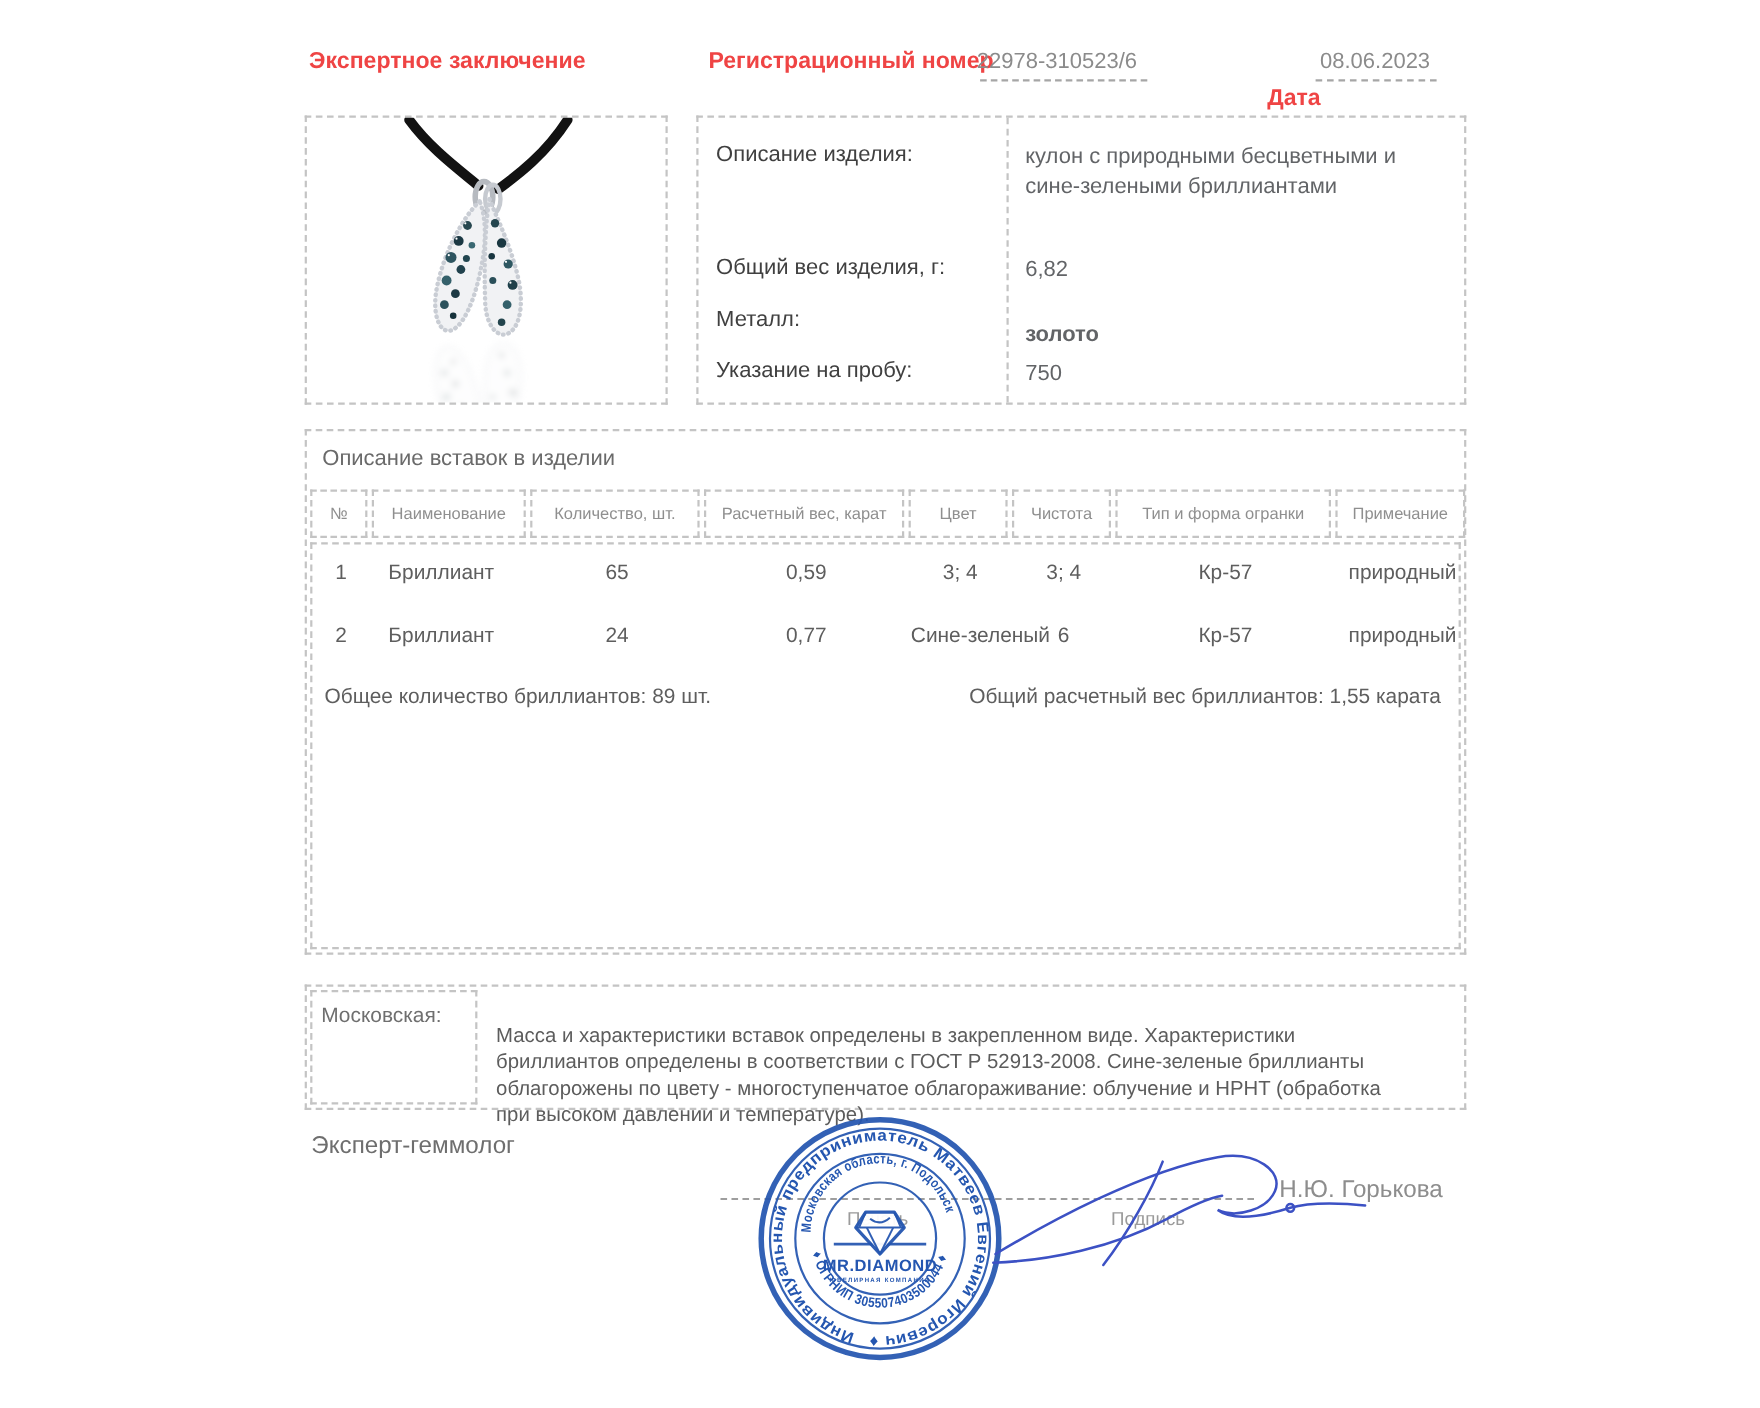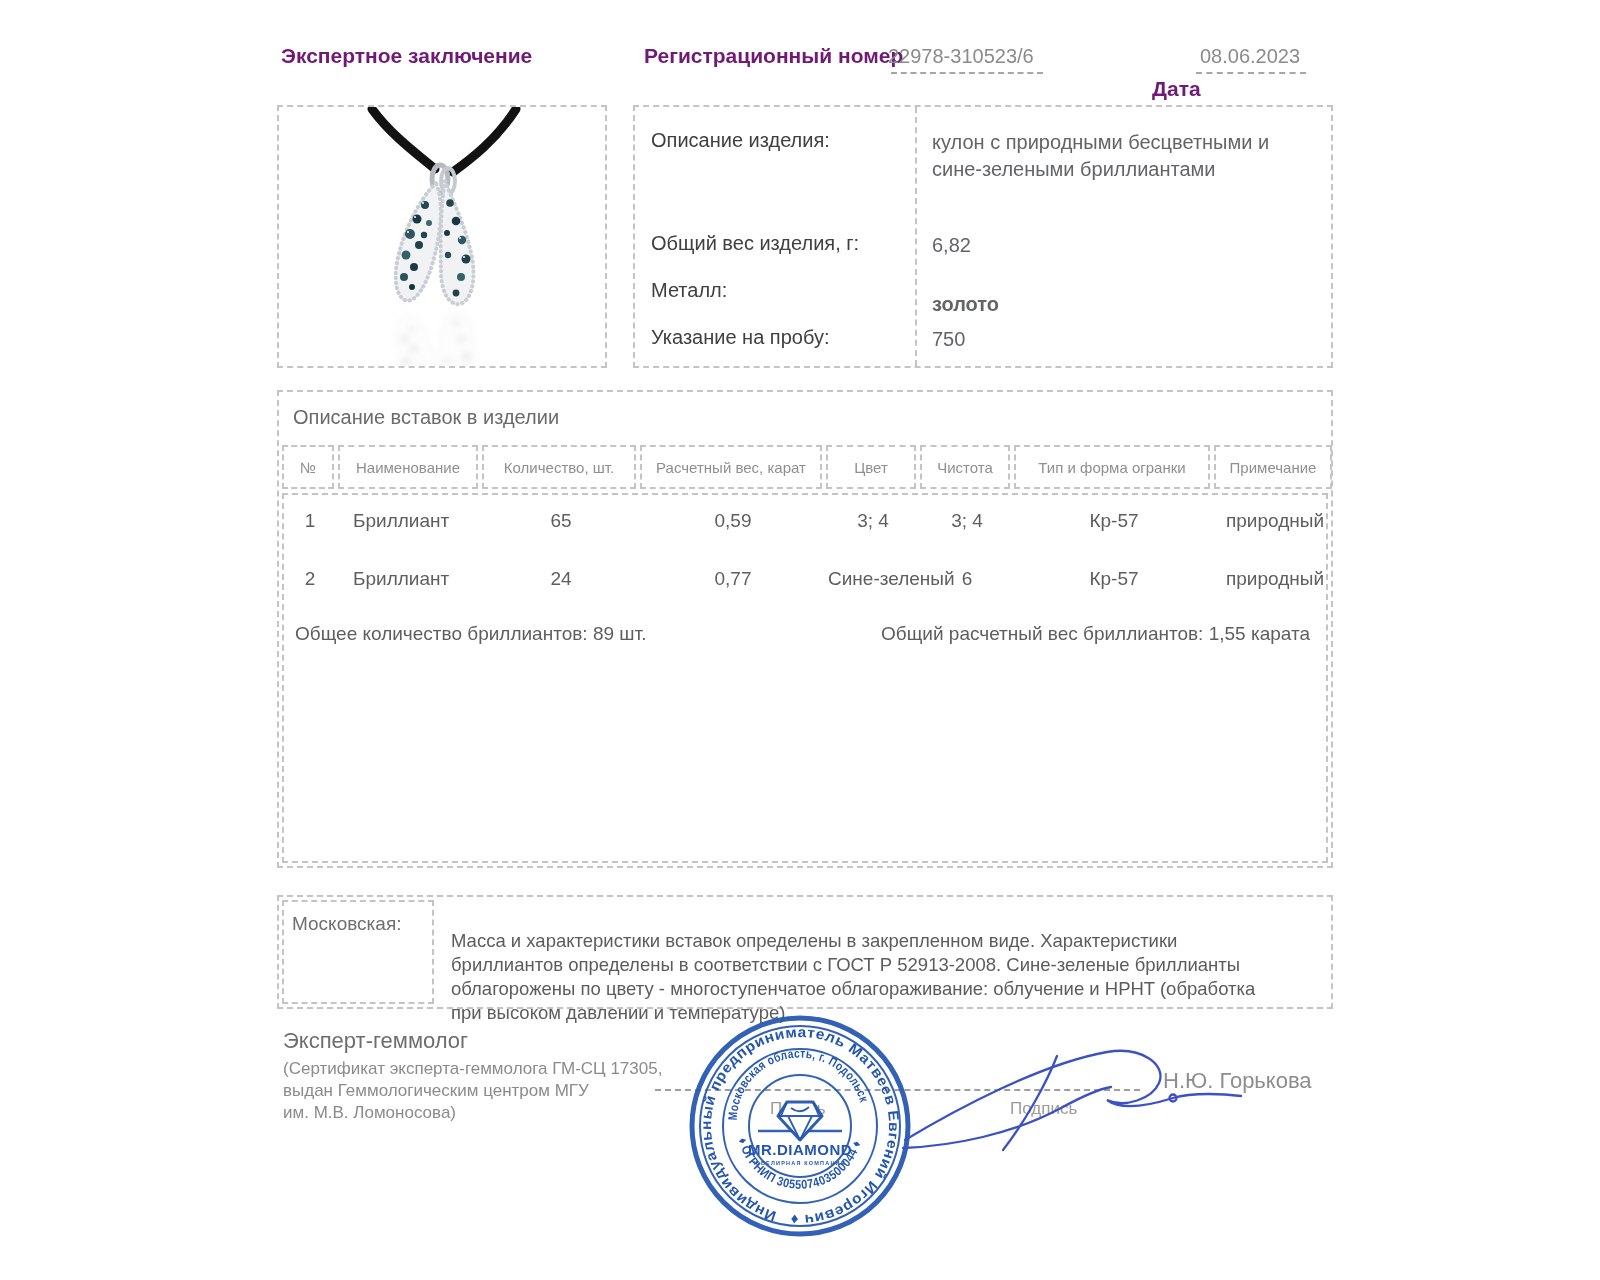--- a/index.html
+++ b/index.html
@@ -1,20 +1,20 @@
 <!DOCTYPE html>
 <html><head>
 <meta charset="utf-8">
 <style>
   html,body{margin:0;padding:0;background:#fff;}
   .page{position:relative;width:1600px;height:1280px;background:#ffffff;overflow:hidden;
         font-family:"Liberation Sans","DejaVu Sans",sans-serif;}
   .abs{position:absolute;}
   
-  .hdr{font-size:21px;font-weight:bold;color:#701a75;white-space:nowrap;text-align:right;}
+  .hdr{font-size:21px;font-weight:bold;color:#ef4444;white-space:nowrap;text-align:right;}
   .hdr-val{font-size:20px;color:#8b8b8b;white-space:nowrap;}
   .dash-underline{border-top:2px dashed #a6a6a6;height:0;}
   
   .dbox{border:2px dashed #c4c4c4;box-sizing:border-box;}
   
   .info-divider{position:absolute;left:280px;top:0;bottom:0;border-left:2px dashed #c4c4c4;}
   .info-label{position:absolute;left:16px;font-size:20px;color:#404040;white-space:nowrap;}
   .info-value{position:absolute;left:297px;font-size:20px;color:#626467;line-height:27px;width:350px;}
   
   .tbl-title{position:absolute;left:14px;top:14px;font-size:20px;color:#6a6a6a;}
@@ -156,25 +156,20 @@
   </div>
 
   <div class="abs dbox" style="left:277px;top:895px;width:1056px;height:114px;">
     <div class="com-label-cell">
       <div class="com-label">Московская:</div>
     </div>
     <div class="com-text">Масса и характеристики вставок определены в закрепленном виде. Характеристики бриллиантов определены в соответствии с ГОСТ Р 52913-2008. Сине-зеленые бриллианты облагорожены по цвету - многоступенчатое облагораживание: облучение и HPHT (обработка при высоком давлении и температуре).</div>
   </div>
 
   <div class="abs role" style="left:283px;top:1028px;">Эксперт-геммолог</div>
-  <div class="abs cert" style="left:283px;top:1058px;">
-    <div>(Сертификат эксперта-геммолога ГМ-СЦ 17305,</div>
-    <div>выдан Геммологическим центром МГУ</div>
-    <div>им. М.В. Ломоносова)</div>
-  </div>
 
   <div class="abs sig-line" style="left:655px;top:1089px;width:485px;"></div>
   <div class="abs caption" style="left:770px;top:1099px;">Печать</div>
   <div class="abs caption" style="left:1010px;top:1099px;">Подпись</div>
   <div class="abs expert-name" style="left:1163px;top:1068px;">Н.Ю. Горькова</div>
 
   <svg class="abs seal-svg" style="left:678px;top:1004px;" width="244" height="244" viewBox="0 0 244 244">
     <g stroke="#2456b0" fill="none" opacity="0.93">
       <circle cx="122" cy="122" r="108" stroke-width="5"></circle>
       <circle cx="122" cy="122" r="100" stroke-width="2"></circle>

